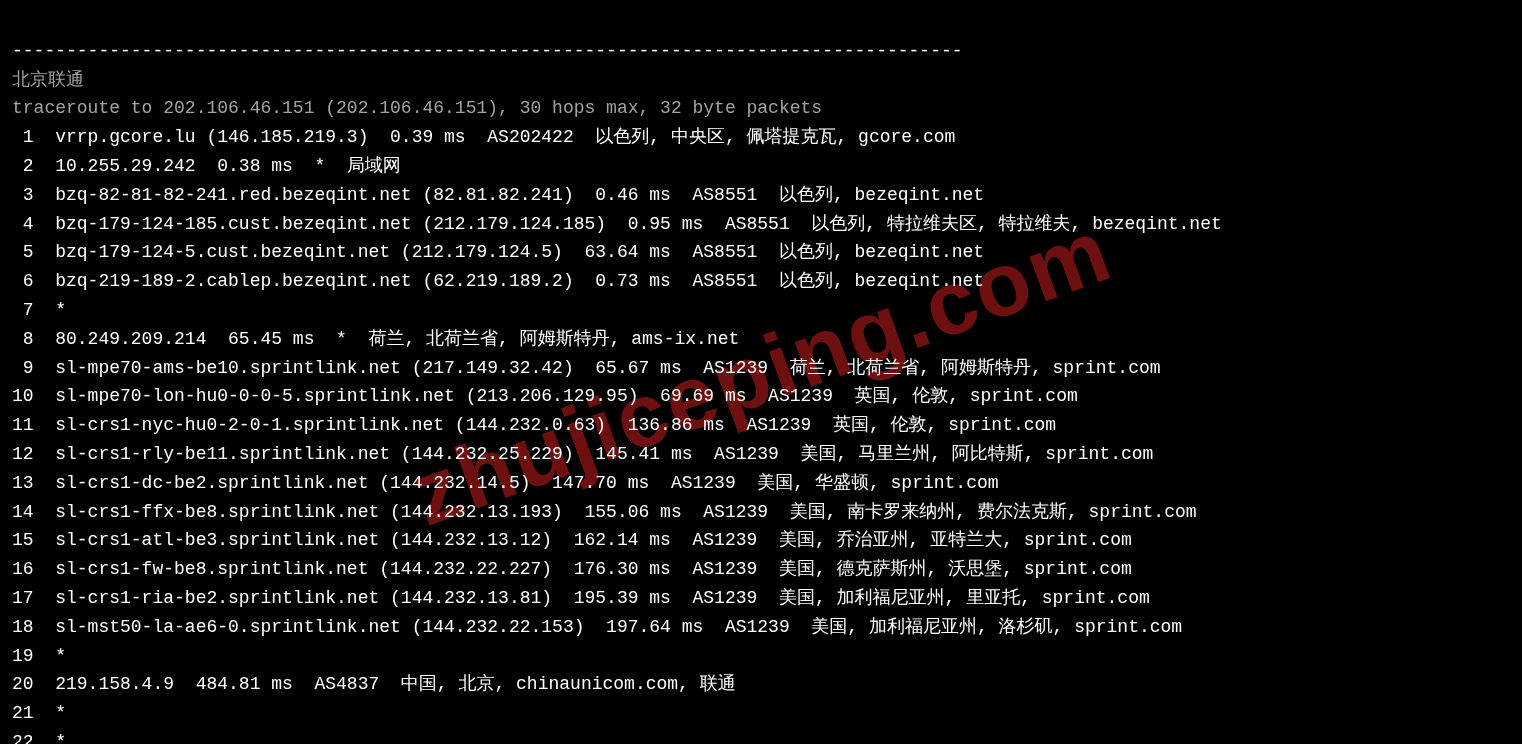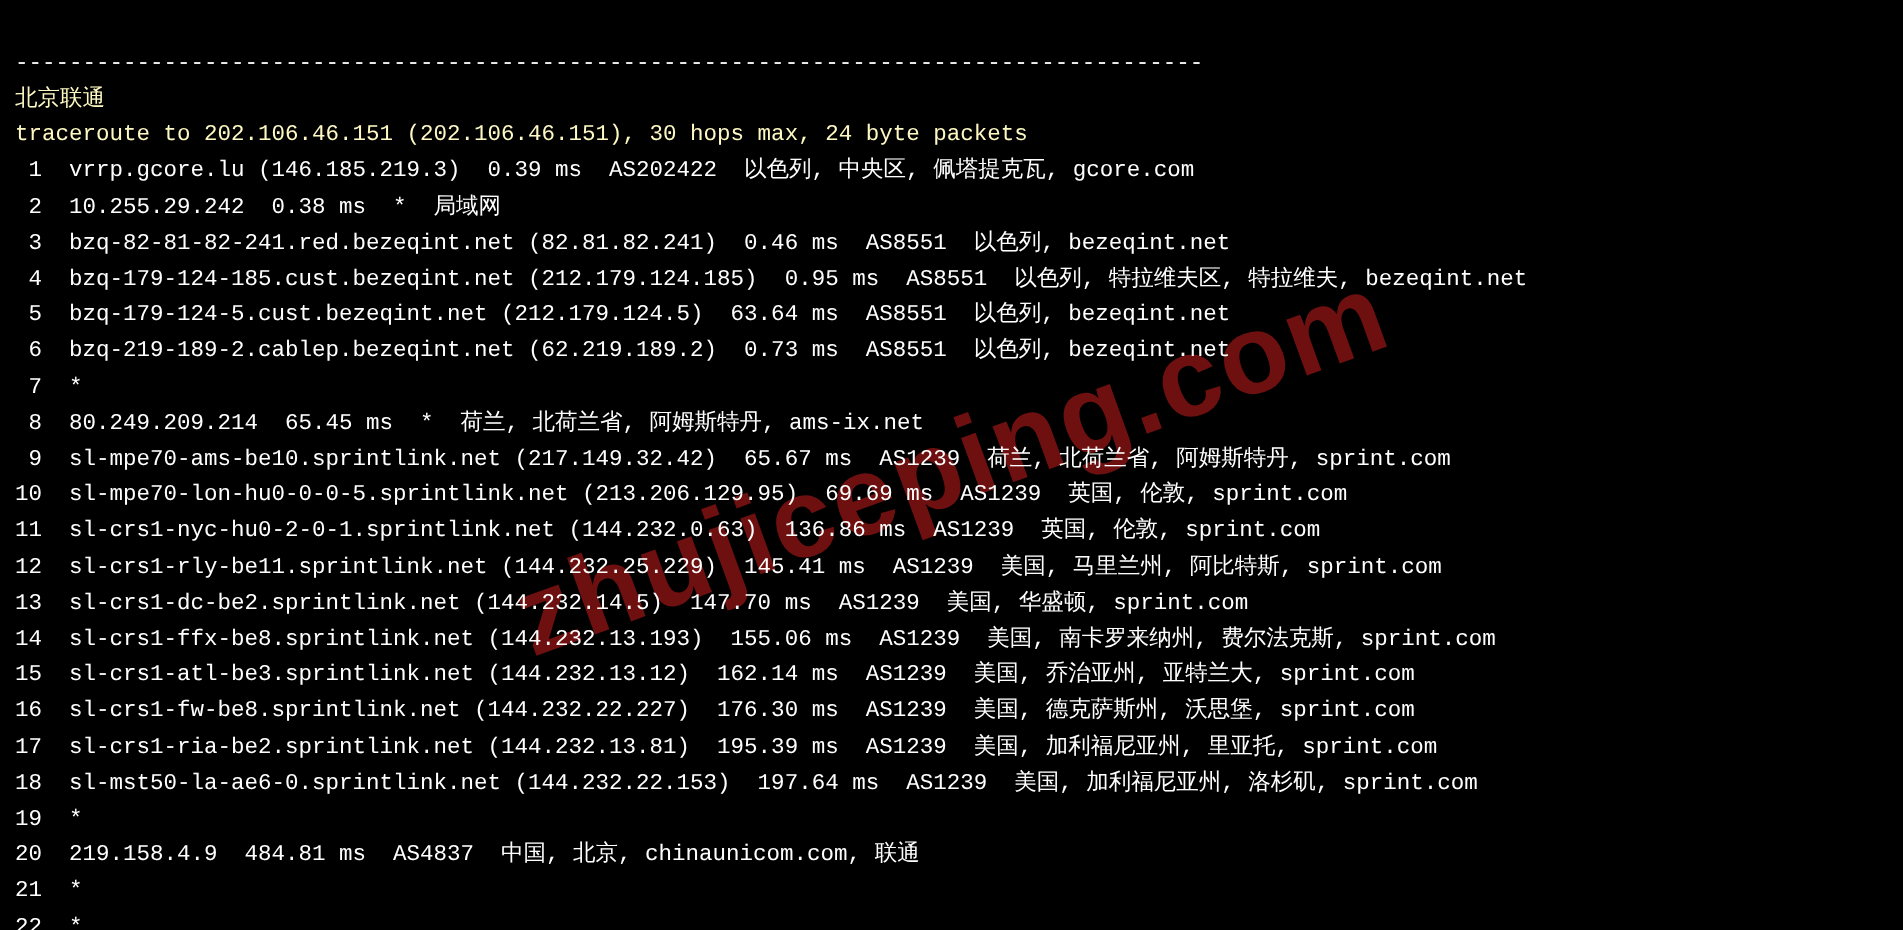--- a/index.html
+++ b/index.html
@@ -18,21 +18,21 @@
       height: 744px;
       overflow: hidden;
       position: relative;
     }
     .terminal-content {
       white-space: pre;
       position: relative;
       z-index: 2;
     }
     .header-line {
-      color: #fef9c3;
+      color: #a3a3a3;
       margin-top: 28px;
     }
     .watermark {
       position: absolute;
       top: 50%;
       left: 50%;
       transform: translate(-50%, -50%) rotate(-20deg);
       font-size: 90px;
       font-weight: bold;
       color: rgba(200, 30, 30, 0.55);
@@ -48,21 +48,21 @@
     }
   </style>
 </head>
 <body>
 
 <div class="watermark">zhujiceping.com</div>
 
 <div class="terminal-content">
 <span class="divider">----------------------------------------------------------------------------------------</span>
 <span class="header-line">北京联通</span>
-<span class="header-line">traceroute to 202.106.46.151 (202.106.46.151), 30 hops max, 24 byte packets</span>
+<span class="header-line">traceroute to 202.106.46.151 (202.106.46.151), 30 hops max, 32 byte packets</span>
 <span id="hops-container"> 1  vrrp.gcore.lu (146.185.219.3)  0.39 ms  AS202422  以色列, 中央区, 佩塔提克瓦, gcore.com
  2  10.255.29.242  0.38 ms  *  局域网
  3  bzq-82-81-82-241.red.bezeqint.net (82.81.82.241)  0.46 ms  AS8551  以色列, bezeqint.net
  4  bzq-179-124-185.cust.bezeqint.net (212.179.124.185)  0.95 ms  AS8551  以色列, 特拉维夫区, 特拉维夫, bezeqint.net
  5  bzq-179-124-5.cust.bezeqint.net (212.179.124.5)  63.64 ms  AS8551  以色列, bezeqint.net
  6  bzq-219-189-2.cablep.bezeqint.net (62.219.189.2)  0.73 ms  AS8551  以色列, bezeqint.net
  7  *
  8  80.249.209.214  65.45 ms  *  荷兰, 北荷兰省, 阿姆斯特丹, ams-ix.net
  9  sl-mpe70-ams-be10.sprintlink.net (217.149.32.42)  65.67 ms  AS1239  荷兰, 北荷兰省, 阿姆斯特丹, sprint.com
 10  sl-mpe70-lon-hu0-0-0-5.sprintlink.net (213.206.129.95)  69.69 ms  AS1239  英国, 伦敦, sprint.com

